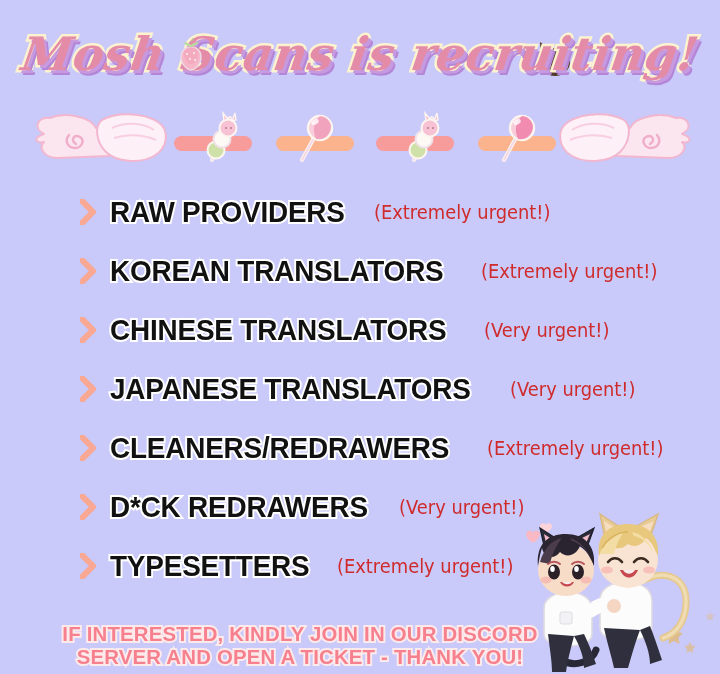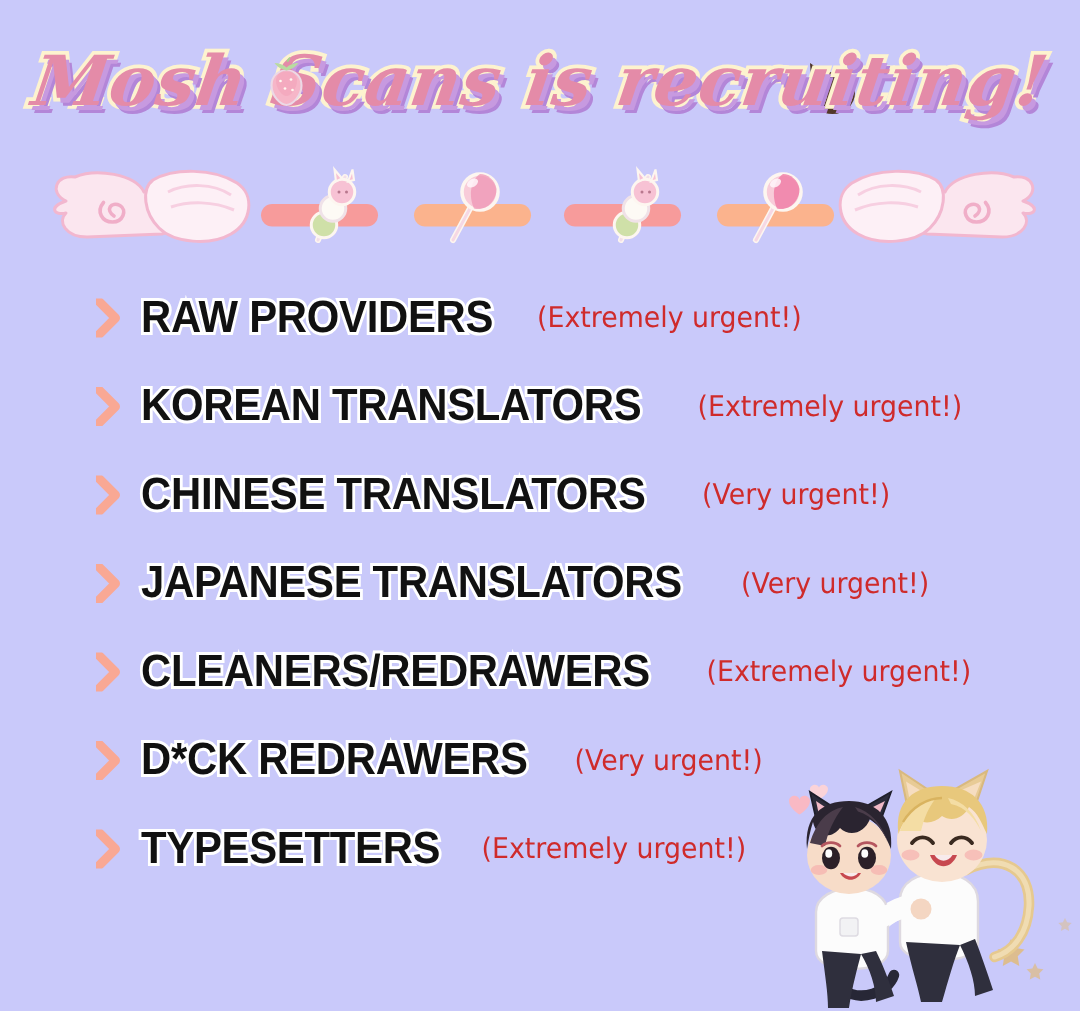--- a/index.html
+++ b/index.html
@@ -100,21 +100,21 @@
     left: 0;
     top: 182px;
     width: 720px;
     z-index: 3;
   }
   .role-row {
     position: relative;
     height: 59px;
     display: flex;
     align-items: center;
-    padding-left: 64px;
+    padding-left: 80px;
   }
   .chevron-icon {
     width: 16px;
     height: 26px;
     margin-right: 14px;
     flex: 0 0 auto;
   }
   .role-name {
     font-family: "Liberation Sans", sans-serif;
     font-weight: bold;
@@ -408,14 +408,18 @@
     <path d="M44 56 C47 53 53 53 56 56" fill="none" stroke="#b5565f" stroke-width="1.8" stroke-linecap="round"></path>
     <path d="M68 56 C71 53 77 53 80 56" fill="none" stroke="#b5565f" stroke-width="1.8" stroke-linecap="round"></path>
 
     <ellipse cx="42" cy="72" rx="5.5" ry="3.4" fill="#f5a8a8" opacity="0.6"></ellipse>
     <ellipse cx="82" cy="72" rx="5.5" ry="3.4" fill="#f5a8a8" opacity="0.6"></ellipse>
 
     <path d="M56 74 C59 80 67 80 70 74 Z" fill="#c7484f"></path>
     <path d="M58 74 C61 77 66 77 68 74 Z" fill="#fdfdfd" opacity="0.9"></path>
   </svg>
 
+  <div class="footer">
+    <span class="footer-line">IF INTERESTED, KINDLY JOIN IN OUR DISCORD</span>
+    <span class="footer-line">SERVER AND OPEN A TICKET - THANK YOU!</span>
+  </div>
 
 </div>
 
 </body></html>

